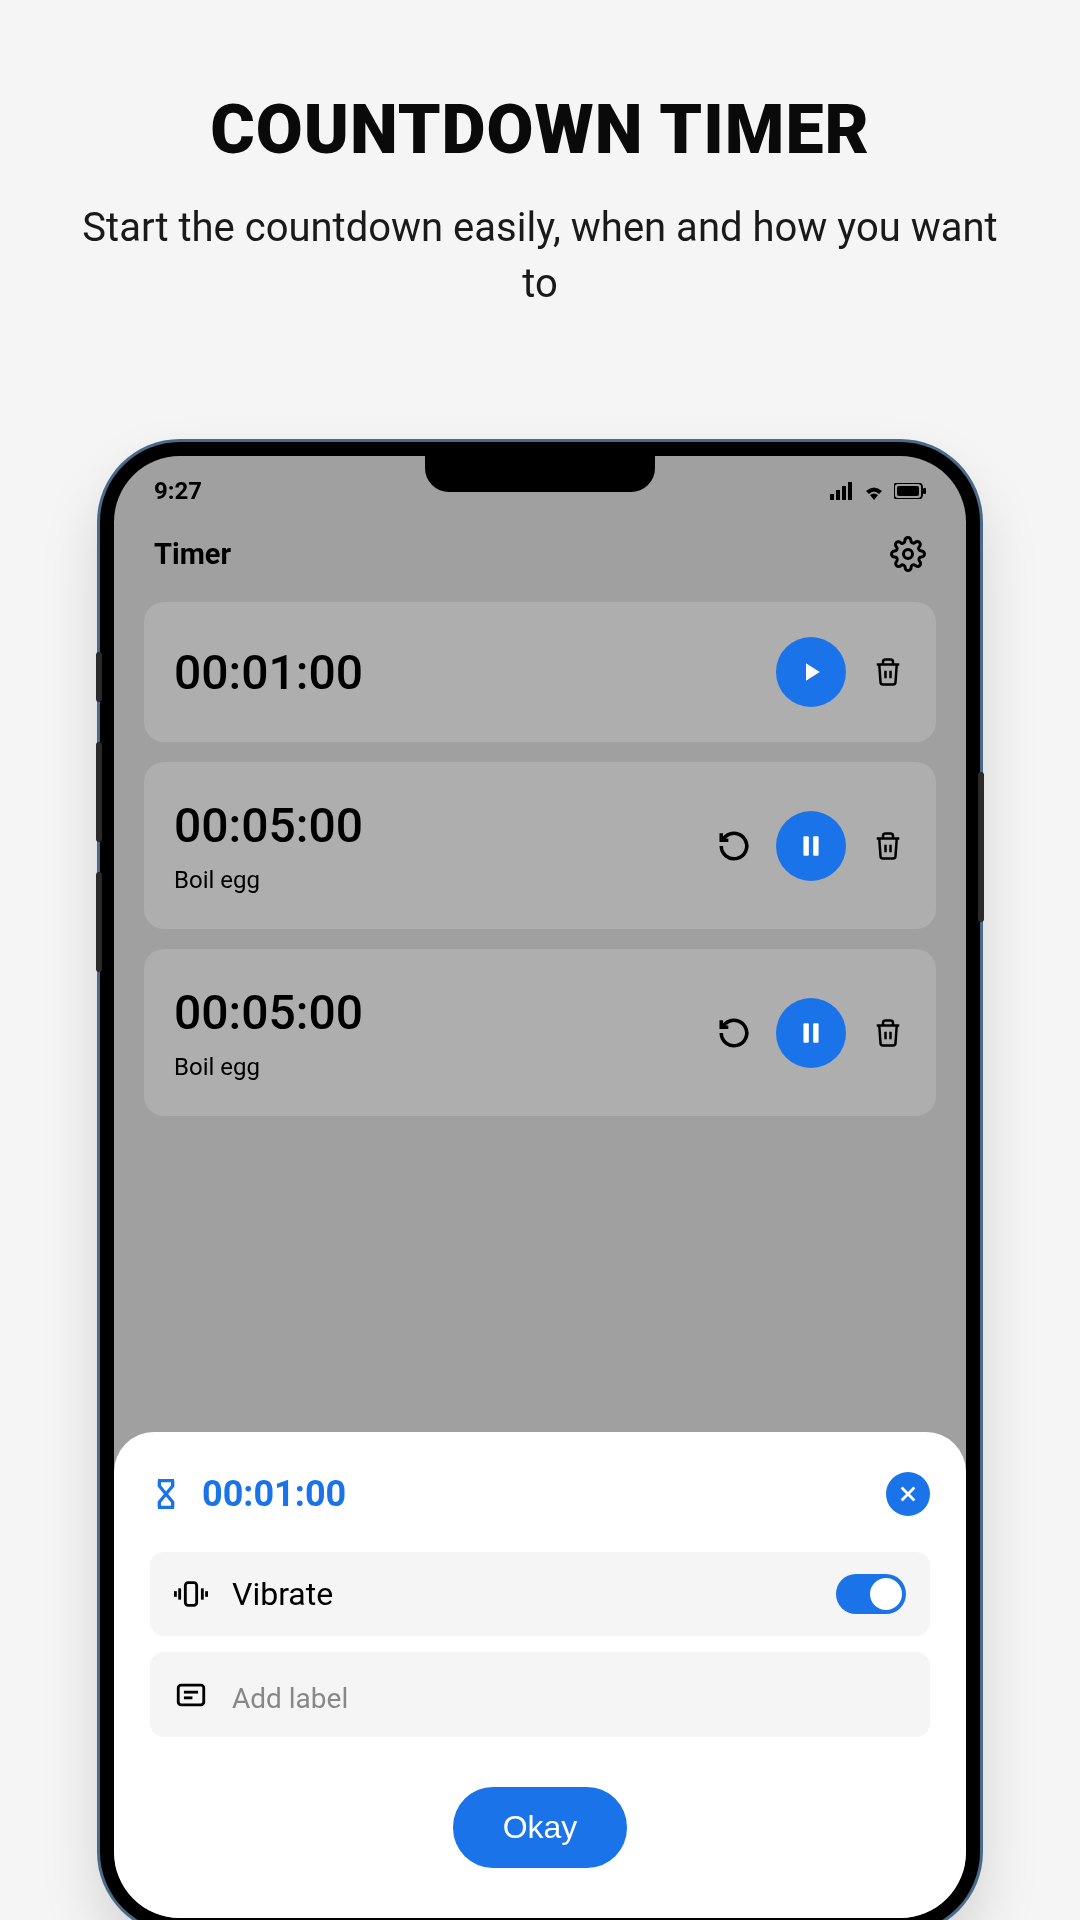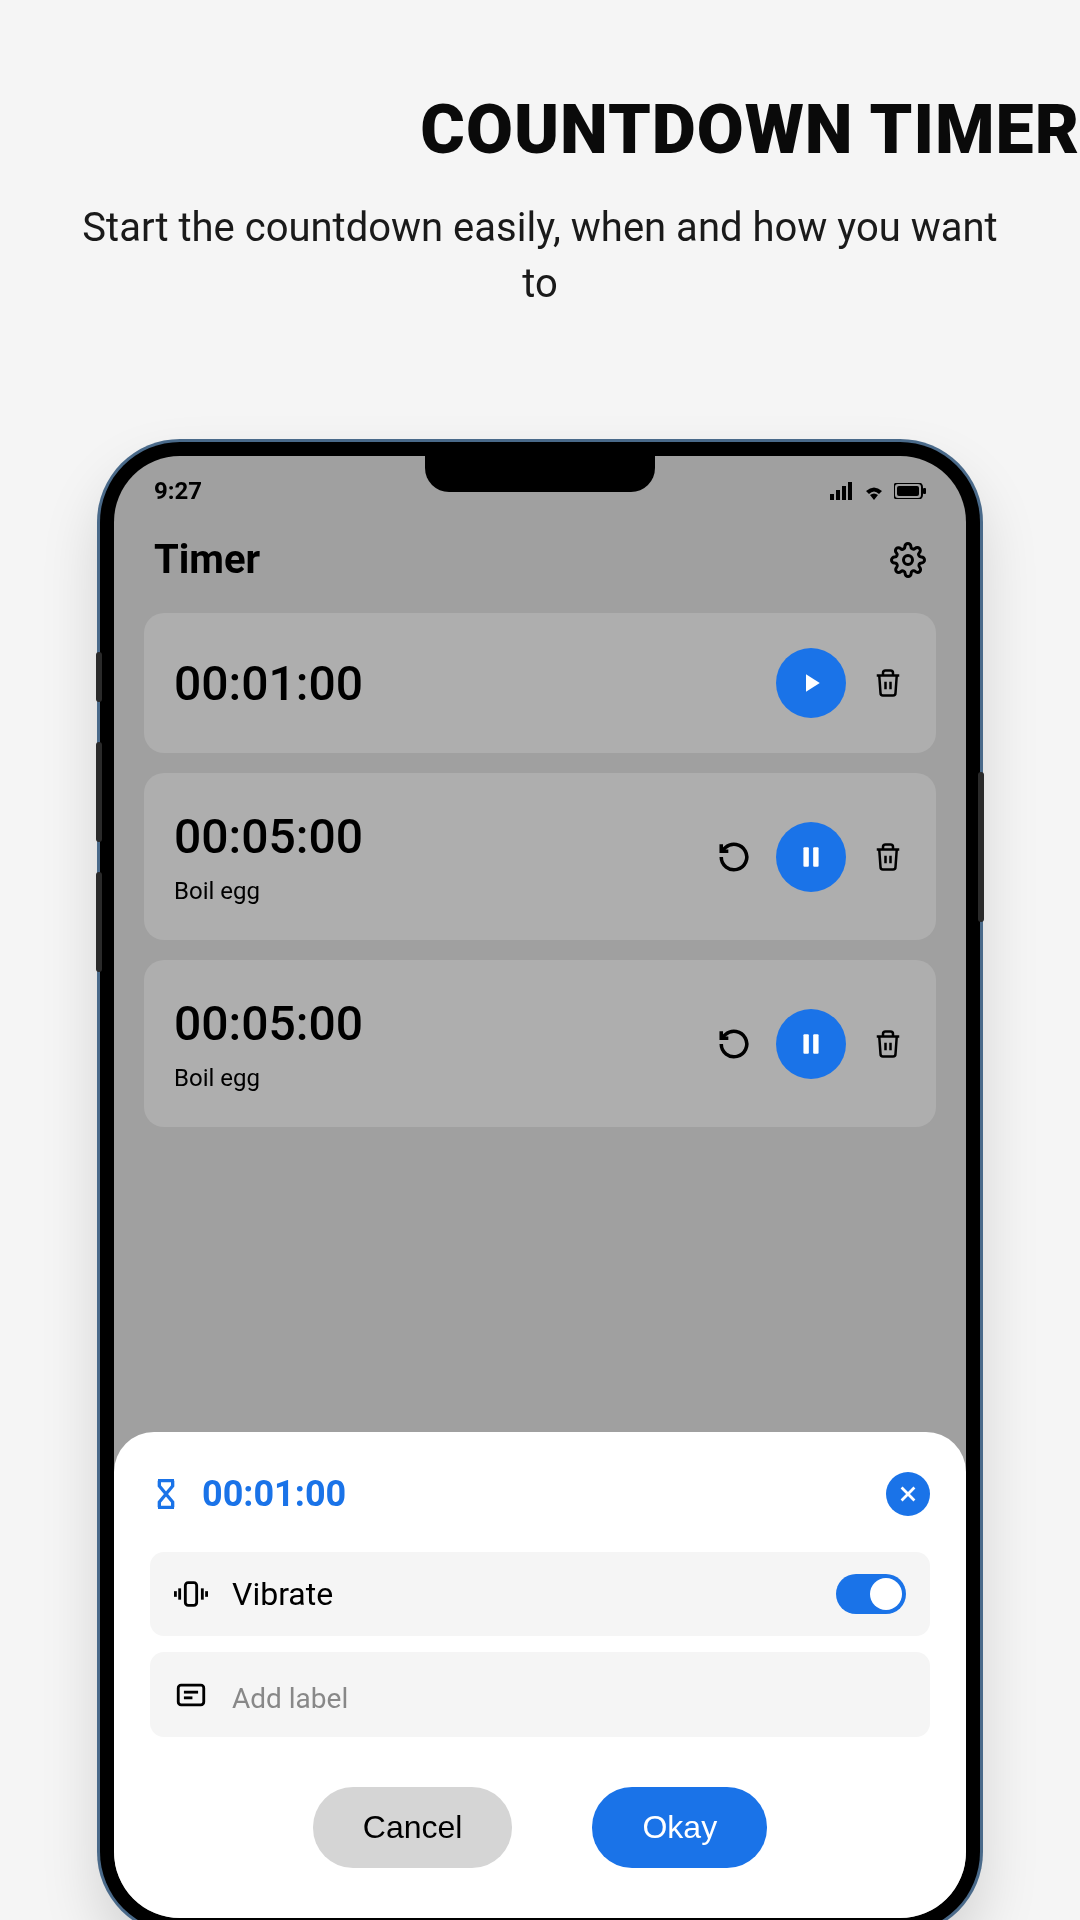--- a/index.html
+++ b/index.html
@@ -7,21 +7,21 @@
   width: 1080px;
   height: 1920px;
   background: #f5f5f5;
   font-family: -apple-system, BlinkMacSystemFont, 'Segoe UI', Roboto, sans-serif;
   position: relative;
   overflow: hidden;
 }
 .page-title {
   font-size: 68px;
   font-weight: 900;
-  text-align: right;
+  text-align: center;
   color: #0a0a0a;
   margin-top: 90px;
   letter-spacing: 1px;
 }
 .page-subtitle {
   font-size: 40px;
   text-align: center;
   color: #1a1a1a;
   margin-top: 30px;
   line-height: 1.4;
@@ -74,21 +74,21 @@
   gap: 8px;
   align-items: center;
 }
 .app-header {
   display: flex;
   justify-content: space-between;
   align-items: center;
   padding: 20px 40px 30px;
 }
 .app-title {
-  font-size: 40px;
+  font-size: 29px;
   font-weight: 700;
   color: #000;
 }
 .gear-icon { width: 36px; height: 36px; }
 .timer-list {
   padding: 0 30px;
   display: flex;
   flex-direction: column;
   gap: 20px;
 }
@@ -393,19 +393,18 @@
           <svg width="34" height="34" viewBox="0 0 24 24" fill="none" stroke="#000" stroke-width="2">
               <rect x="3" y="5" width="18" height="14" rx="2"></rect>
               <line x1="7" y1="10" x2="17" y2="10"></line>
               <line x1="7" y1="14" x2="13" y2="14"></line>
             </svg>
           <span class="setting-placeholder">Add label</span>
         </div>
       </div>
 
       <div class="sheet-buttons">
-        <button class="btn btn-cancel">Cancel</button>
         <button class="btn btn-okay">Okay</button>
       </div>
     </div>
 
   </div>
 </div>
 
 </body></html>

